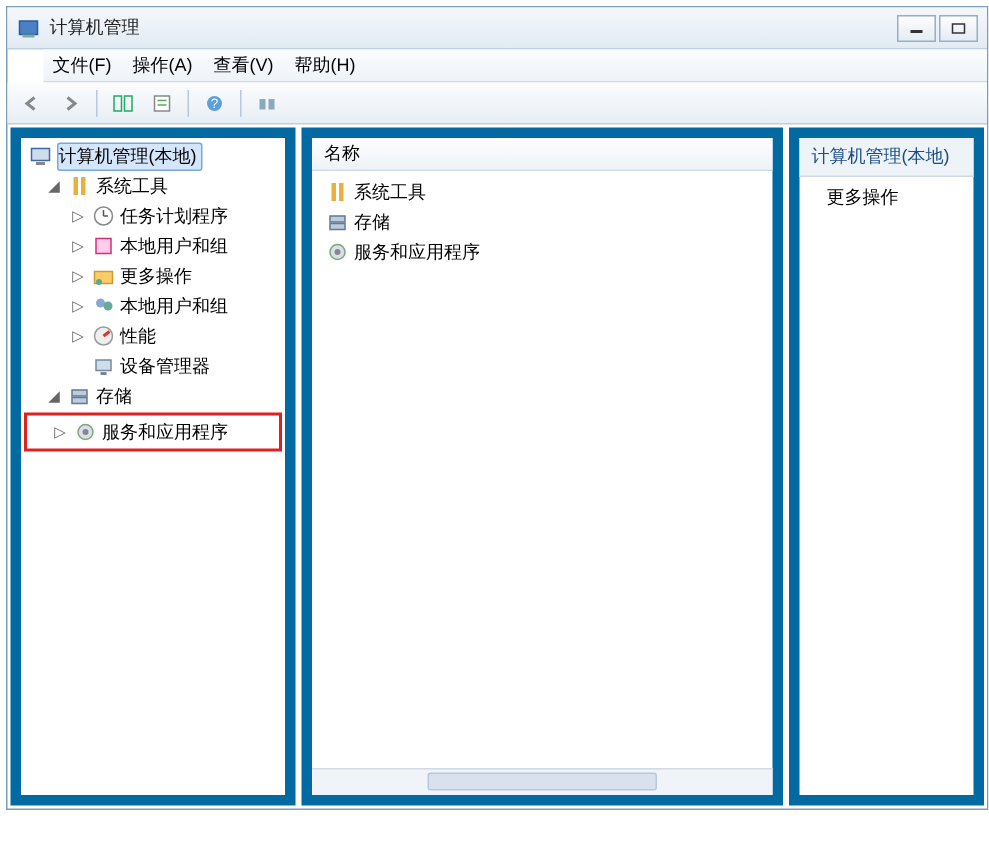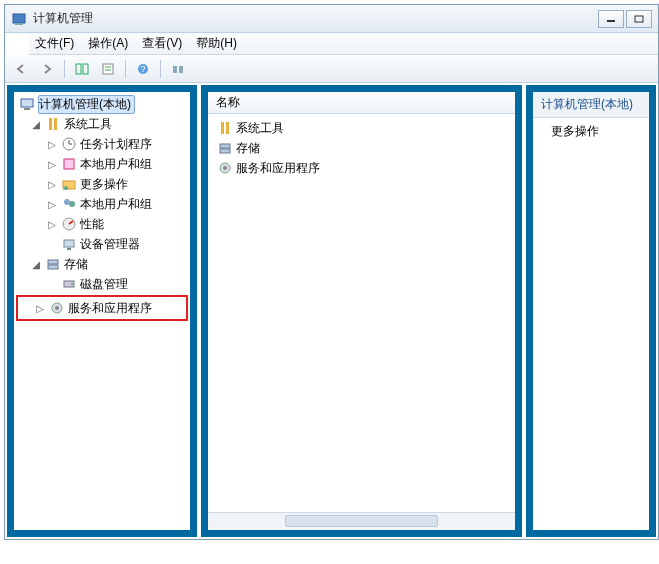--- a/index.html
+++ b/index.html
@@ -193,30 +193,20 @@
         <div class="node ind1">
           <span class="exp">◢</span>
           <span class="ticon">
               <svg width="16" height="16">
                 <rect x="3" y="4" width="10" height="4" fill="#bcd" stroke="#679"></rect>
                 <rect x="3" y="9" width="10" height="4" fill="#bcd" stroke="#679"></rect>
               </svg>
             </span>
           <span>存储</span>
         </div>
-        <div class="node ind2">
-          <span class="exp"></span>
-          <span class="ticon">
-              <svg width="16" height="16">
-                <rect x="3" y="5" width="10" height="6" fill="#ccd" stroke="#778"></rect>
-                <circle cx="11" cy="8" r="1" fill="#5a5"></circle>
-              </svg>
-            </span>
-          <span>磁盘管理</span>
-        </div>
         <div class="highlight">
           <div class="node ind1">
             <span class="exp">▷</span>
             <span class="ticon">
                 <svg width="16" height="16">
                   <circle cx="8" cy="8" r="5" fill="#dde" stroke="#7a7"></circle>
                   <circle cx="8" cy="8" r="2" fill="#888"></circle>
                 </svg>
               </span>
             <span>服务和应用程序</span>

